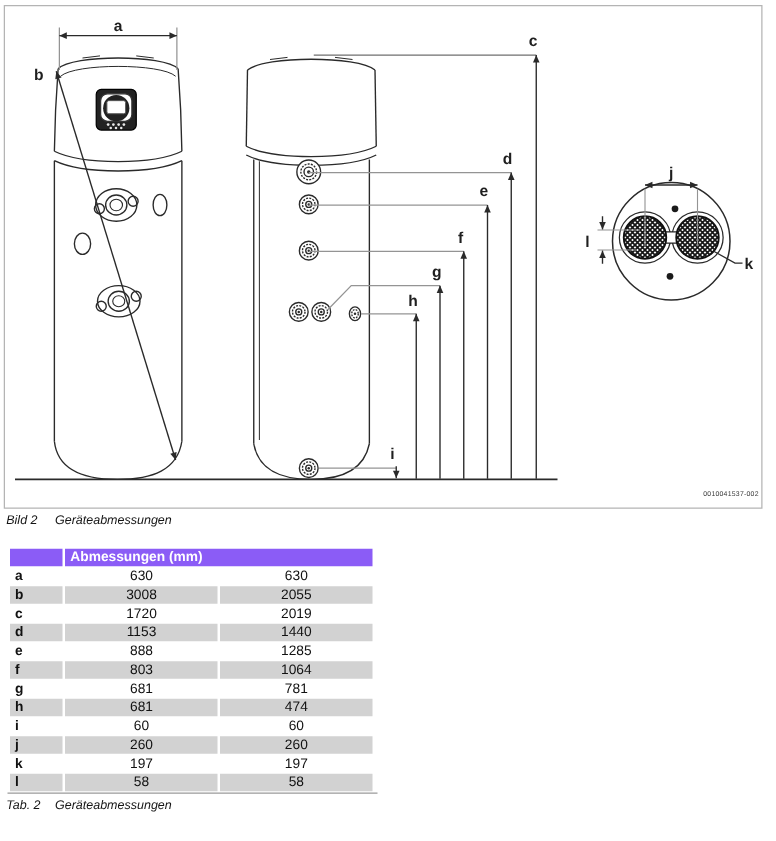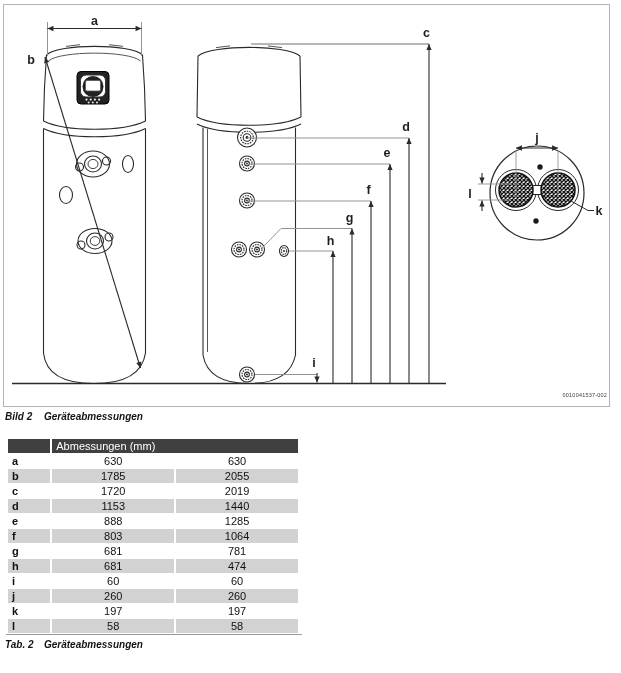--- a/index.html
+++ b/index.html
@@ -7,37 +7,36 @@
     width:621px;height:673px;background:#ffffff;position:relative;
     font-family:"Liberation Sans",sans-serif;color:#1a1a1a;
   }
   .page{position:relative;width:621px;height:673px;overflow:hidden;}
   svg text{font-family:"Liberation Sans",sans-serif;}
   .dim-letter{font-size:12.5px;font-weight:bold;fill:#1f1f1f;}
   .drawing-id{font-size:5.5px;fill:#3a3a3a;letter-spacing:.2px;}
   .caption{
     position:absolute;left:5px;font-size:10px;font-style:italic;color:#141414;
     white-space:nowrap;
-    font-weight:bold;
   }
   .caption .cap-label{display:inline-block;min-width:39px;}
   .fig-caption{top:411px;}
   .tab-caption{top:639px;}
   .table-wrap{position:absolute;left:6px;top:438px;width:296px;border-bottom:1px solid #9b9b9b;}
   table.dims{
     border-collapse:separate;border-spacing:2px 1px;font-size:11px;line-height:12px;
     table-layout:fixed;width:294px;
   }
   table.dims col.c-lbl{width:42px;}
   table.dims col.c-val{width:121px;}
   table.dims th,table.dims td{
     padding:1px 4px;height:12px;text-align:left;vertical-align:middle;
     overflow:hidden;white-space:nowrap;
   }
-  table.dims thead th{background:#404040;color:#ffffff;font-weight:normal;}
+  table.dims thead th{background:#8b5cf6;color:#ffffff;font-weight:bold;}
   table.dims tbody th{font-weight:bold;color:#111;}
   table.dims tbody td{font-weight:normal;color:#111;text-align:center;}
   table.dims tbody tr.alt th,table.dims tbody tr.alt td{background:#d2d2d2;}
 </style>
 </head>
 <body>
 
 <div class="page">
 
   <svg width="621" height="410" viewBox="0 0 621 410">
@@ -229,21 +228,21 @@
         </tr>
       </thead>
       <tbody>
         <tr>
             <th>a</th>
             <td>630</td>
             <td>630</td>
           </tr>
         <tr class="alt">
             <th>b</th>
-            <td>1785</td>
+            <td>3008</td>
             <td>2055</td>
           </tr>
         <tr>
             <th>c</th>
             <td>1720</td>
             <td>2019</td>
           </tr>
         <tr class="alt">
             <th>d</th>
             <td>1153</td>

